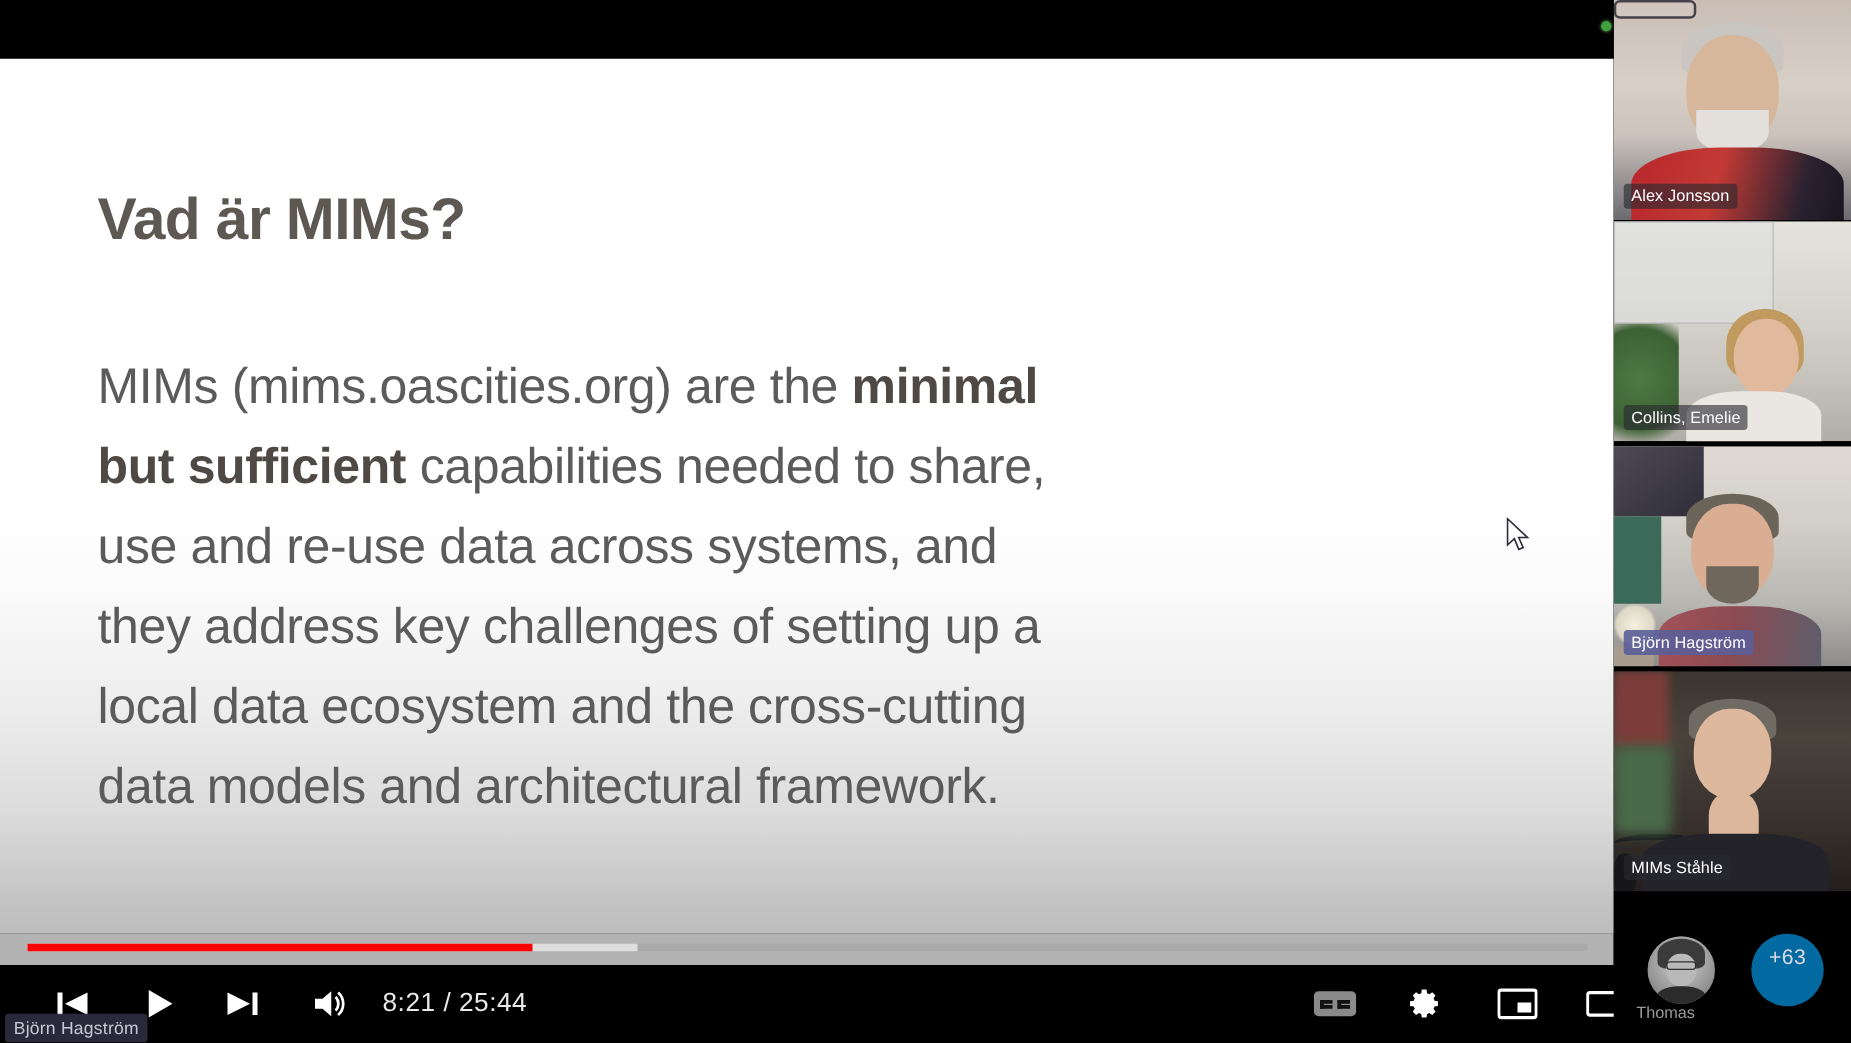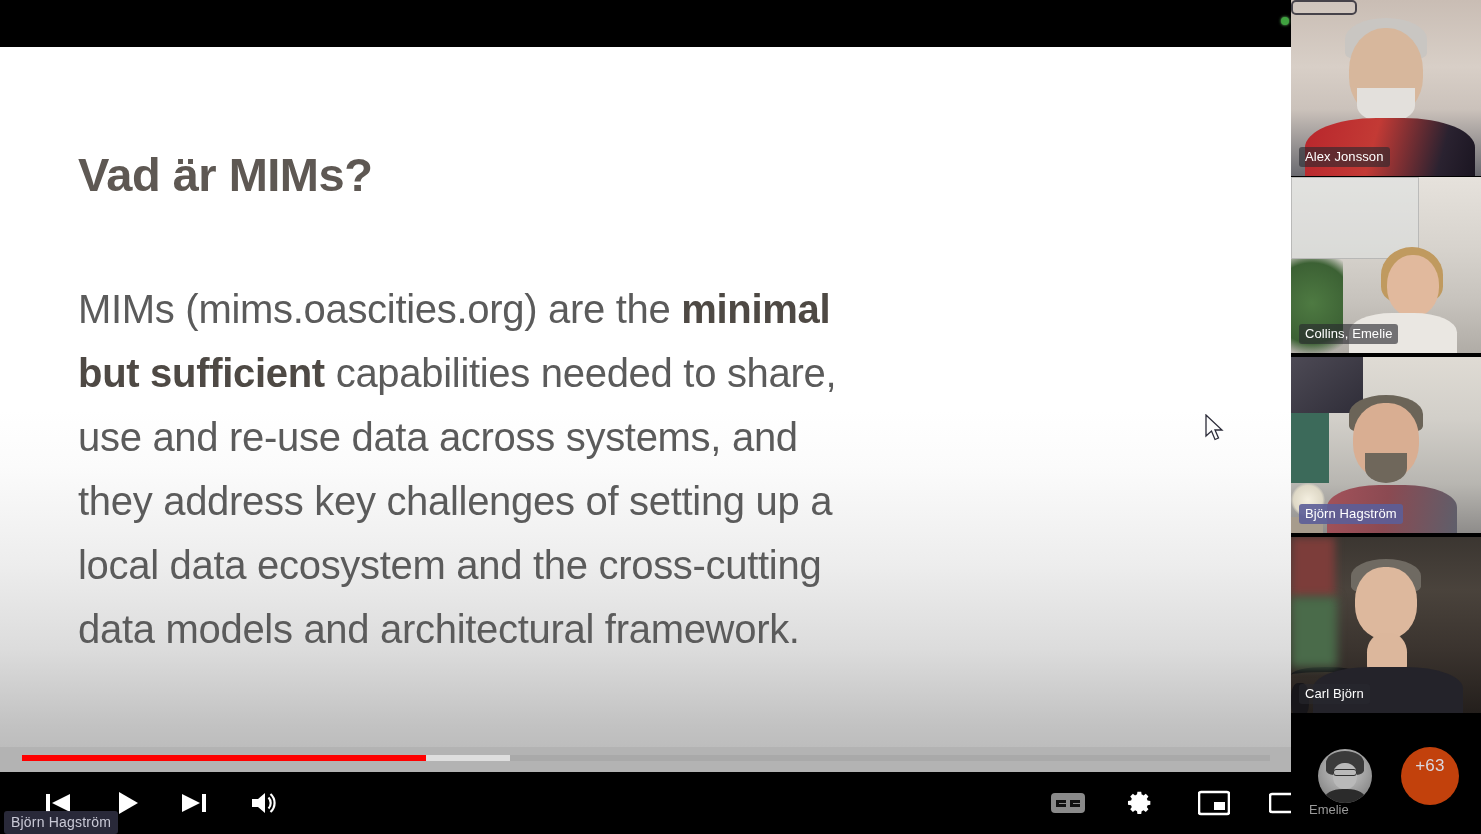--- a/index.html
+++ b/index.html
@@ -153,21 +153,21 @@
   .avatar .ahair{ position:absolute; left:8px; top:2px; width:38px; height:24px; background:#3b3b3b; border-radius:50% 50% 20% 20%; }
   .avatar .aface{ position:absolute; left:15px; top:14px; width:24px; height:26px; background:#b9b9b9; border-radius:46%; }
   .avatar .agl{ position:absolute; left:15px; top:20px; width:24px; height:7px; border:1.5px solid #2f2f2f; border-radius:3px; }
   .avatar .abody{ position:absolute; left:6px; top:40px; width:42px; height:24px; background:#2b2b2b; border-radius:44% 44% 0 0; }
   .avatar-name{
     position:absolute; left:18px; top:88px; width:74px;
     color:#9a9a9a; font-size:13px; white-space:nowrap; overflow:hidden;
   }
   .overflow-badge{
     position:absolute; left:110px; top:33px; width:58px; height:58px;
-    border-radius:50%; background:#c2410c;
+    border-radius:50%; background:#0369a1;
     display:flex; align-items:flex-start; justify-content:center;
     padding-top:9px;
     color:#d9d9e2; font-size:17px; letter-spacing:0.3px;
   }
 
   
   .cursor{ position:absolute; left:1205px; top:414px; width:22px; height:30px; pointer-events:none; }
 </style>
 </head>
 <body>
@@ -217,20 +217,21 @@
     </div>
 
     <div class="ctrl" style="left:238px;width:52px;">
       <svg width="30" height="26" viewBox="0 0 30 26">
         <polygon points="3,9 9,9 16,3 16,23 9,17 3,17" fill="#fff"></polygon>
         <path d="M19.5 7.5 A8 8 0 0 1 19.5 18.5" stroke="#fff" stroke-width="2.2" fill="none"></path>
         <path d="M21.5 4 A12 12 0 0 1 21.5 22" stroke="#fff" stroke-width="2.2" fill="none"></path>
       </svg>
     </div>
 
+    <div class="time-display">8:21 / 25:44</div>
 
     <div class="ctrl" style="left:1042px;width:52px;">
       <svg width="34" height="24" viewBox="0 0 34 24">
         <rect x="0" y="2" width="34" height="20" rx="4" fill="#8a8a8a"></rect>
         <rect x="5" y="9" width="10" height="3" fill="#111"></rect>
         <rect x="5" y="9" width="3" height="7" fill="#111"></rect>
         <rect x="5" y="13" width="10" height="3" fill="#111"></rect>
         <rect x="19" y="9" width="10" height="3" fill="#111"></rect>
         <rect x="19" y="9" width="3" height="7" fill="#111"></rect>
         <rect x="19" y="13" width="10" height="3" fill="#111"></rect>
@@ -321,31 +322,31 @@
       <div class="scene s4">
         <div class="bgl"></div>
           <div class="bgr"></div>
         <div class="blob hair4"></div>
           <div class="blob head4"></div>
         <div class="hpb"></div>
           <div class="hpl"></div>
         <div class="blob hands"></div>
           <div class="blob body4"></div>
       </div>
-      <div class="nametag">Carl Björn</div>
+      <div class="nametag">MIMs Ståhle</div>
     </div>
 
     <div class="strip-bottom">
       <div class="avatar">
         <div class="ahair"></div>
           <div class="aface"></div>
         <div class="agl"></div>
           <div class="abody"></div>
       </div>
-      <div class="avatar-name">Emelie</div>
+      <div class="avatar-name">Thomas</div>
       <div class="overflow-badge">+63</div>
     </div>
   </div>
 
   <svg class="cursor" viewBox="0 0 22 30">
     <polygon points="1,1 1,22 6.5,17 10,25.5 13.5,24 10,16 17,16" fill="#fdfdfd" stroke="#2b2b38" stroke-width="1.3"></polygon>
   </svg>
 </div>
 
 </body></html>

